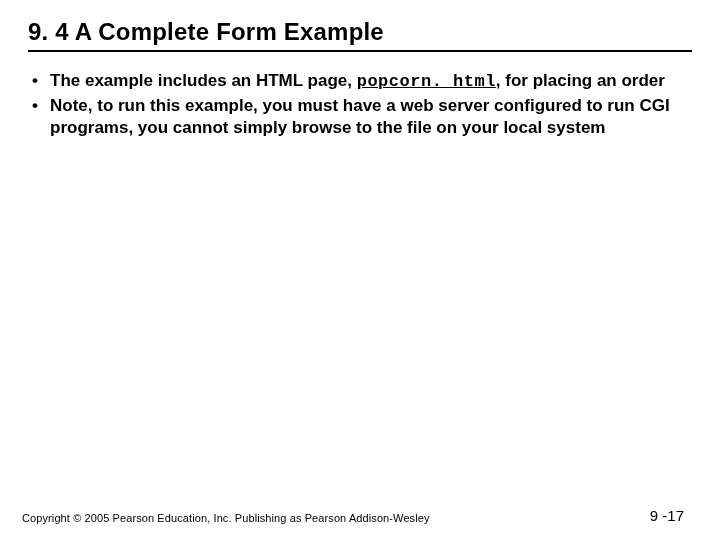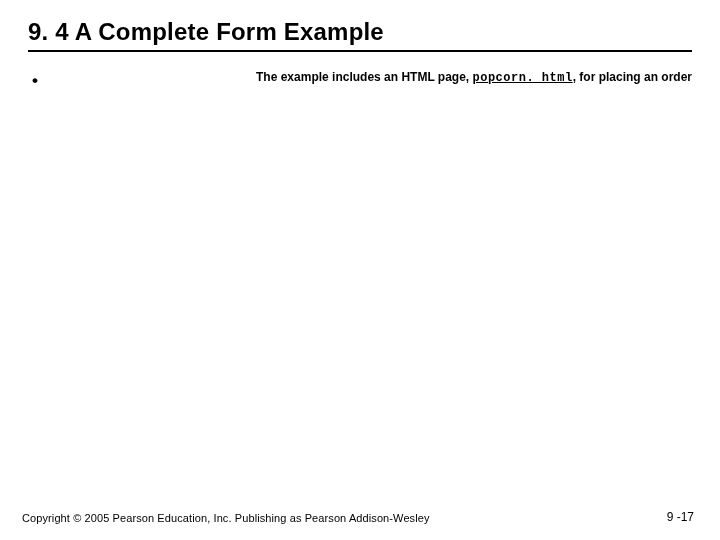--- a/index.html
+++ b/index.html
@@ -22,24 +22,23 @@
   }
   .hr {
     margin-top: 4px;
     border: none;
     border-top: 2px solid #000;
     width: 100%;
   }
   .bullets {
     margin-top: 18px;
     list-style: none;
-    font-size: 12px;
+    font-size: 17px;
     font-weight: bold;
     line-height: 1.28;
-    text-align: right;
   }
   .bullets li {
     position: relative;
     padding-left: 22px;
     margin-bottom: 2px;
   }
   .bullets li::before {
     content: "•";
     position: absolute;
     left: 4px;
@@ -55,32 +54,35 @@
   .footer {
     position: absolute;
     left: 22px;
     bottom: 16px;
     font-size: 11px;
     font-weight: normal;
     letter-spacing: 0.1px;
   }
   .pagenum {
     position: absolute;
-    right: 26px;
+    right: 36px;
     bottom: 16px;
-    font-size: 12px;
+    font-size: 15px;
   }
 </style>
 </head>
 <body>
 
 <div class="slide">
   <h1 class="title">9. 4 A Complete Form Example</h1>
   <hr class="hr">
   <ul class="bullets">
     <li>
       <span>The example includes an HTML page, </span><span class="mono">popcorn. html</span><span>, for placing an order</span>
     </li>
+    <li>
+      <span>Note, to run this example, you must have a web server configured to run CGI programs, you cannot simply browse to the file on your local system</span>
+    </li>
   </ul>
 </div>
 
 <div class="footer">Copyright © 2005 Pearson Education, Inc. Publishing as Pearson Addison-Wesley</div>
 <div class="pagenum">9 -17</div>
 
 </body></html>

